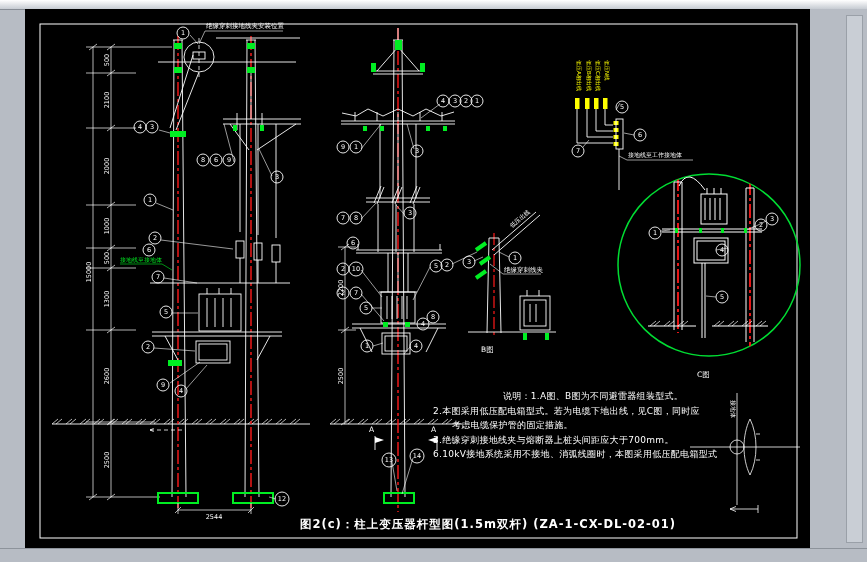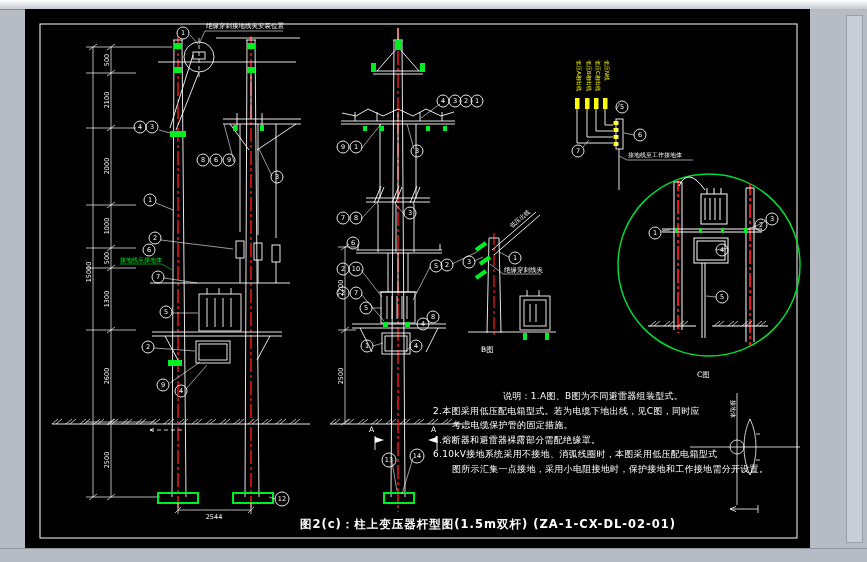--- a/index.html
+++ b/index.html
@@ -508,18 +508,17 @@
         <circle cx="722" cy="297" r="6" fill="none" stroke="#ffffff" stroke-width="0.9"></circle>
         <text x="722" y="299.3" fill="#ffffff" font-size="6.5" text-anchor="middle">5</text>
       </g>
     </g>
 </svg>
 
 <div class="notes">
   <div class="ln first">说明：1.A图、B图为不同避雷器组装型式。</div>
   <div class="ln">2.本图采用低压配电箱型式。若为电缆下地出线，见C图，同时应</div>
   <div class="ln wrap">考虑电缆保护管的固定措施。</div>
-  <div class="ln">4.熔断器和避雷器裸露部分需配绝缘罩。</div>
+  <div class="ln">3.绝缘穿刺接地线夹与熔断器上桩头间距应大于700mm。</div>
   <div class="ln">6.10kV接地系统采用不接地、消弧线圈时，本图采用低压配电箱型式</div>
-  <div class="ln wrap">图所示汇集一点接地，采用小电阻接地时，保护接地和工作接地需分开设置。</div>
 </div>
 
 <div class="drawing-title">图2(c)：柱上变压器杆型图(1.5m双杆) (ZA-1-CX-DL-02-01)</div>
 
 </body></html>

